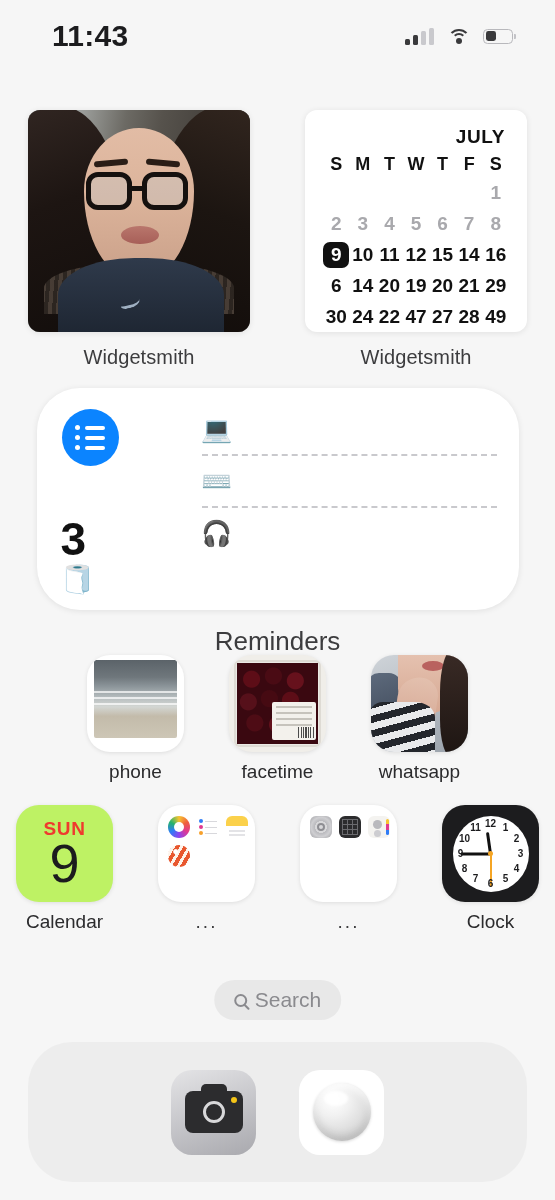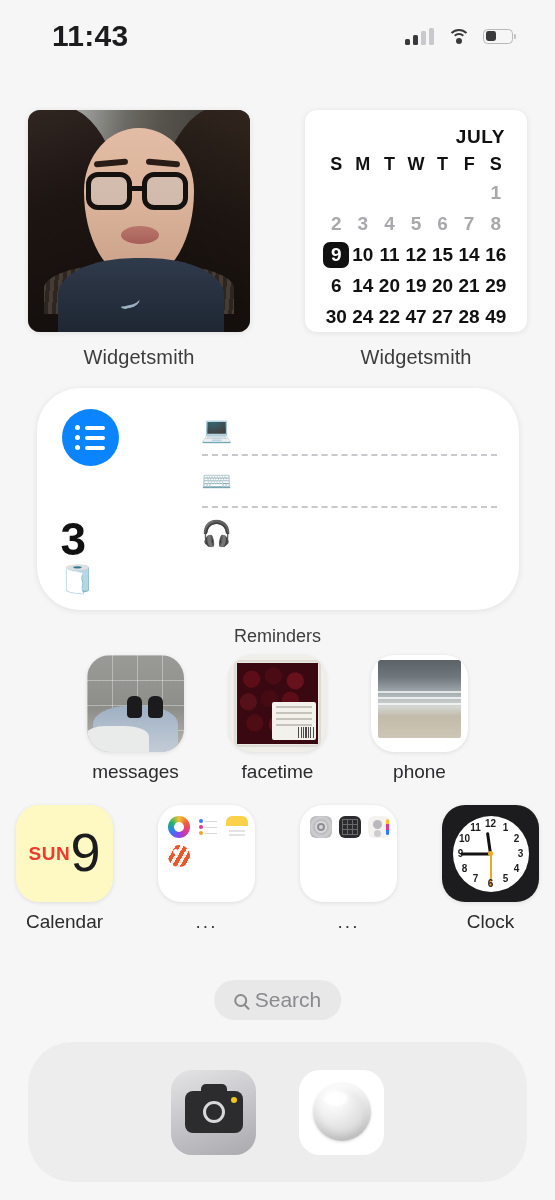--- a/index.html
+++ b/index.html
@@ -112,21 +112,21 @@
   .rem-icon .bars { display:flex; flex-direction:column; gap:5px; }
   .rem-icon .bar { display:flex; align-items:center; gap:5px; }
   .rem-icon .dot { width:5px; height:5px; border-radius:50%; background:#fff; }
   .rem-icon .line { width:20px; height:4px; border-radius:2px; background:#fff; }
   .rem-count { position:absolute; left:24px; top:128px; font-size:46px;
     font-weight:700; color:#111; line-height:1; }
   .rem-emoji { position:absolute; left:24px; top:178px; font-size:28px; line-height:1; }
   .rem-list { position:absolute; left:165px; top:16px; right:22px; }
   .rem-item { height:50px; display:flex; align-items:center; font-size:25px; }
   .rem-sep { border-top:2px dashed #c9c9cd; }
-  .rem-label { margin-top:16px; font-size:18px; color:#3c3c3e; }
+  .rem-label { margin-top:16px; font-size:26px; color:#3c3c3e; }
 
   
   .grid { position:absolute; top:655px; left:0; width:555px; }
   .grid-row { display:flex; justify-content:center; gap:45px; margin-bottom:22px; }
   .app { width:97px; display:flex; flex-direction:column; align-items:center; }
   .app-icon { width:97px; height:97px; border-radius:23px; overflow:hidden;
     position:relative; background:#fff; box-shadow:0 1px 4px rgba(0,0,0,.10); }
   .app-label { margin-top:9px; font-size:19px; color:#2b2b2d; white-space:nowrap; }
   .app-label.dots { letter-spacing:2px; color:#3c3c3e; }
 
@@ -187,21 +187,21 @@
   .ic-wa .arm { position:absolute; left:24px; top:22px; width:40px; height:78px;
     background:linear-gradient(180deg,#e3c0ae,#cf9c87); border-radius:22px 18px 6px 10px;
     transform:rotate(8deg); }
   .ic-wa .stripes { position:absolute; left:-2px; bottom:-2px; width:66px; height:52px;
     background:repeating-linear-gradient(165deg,#23262c 0 7px,#e9eaec 7px 14px);
     border-radius:14px 30% 0 0; }
   .ic-wa .denim { position:absolute; left:-4px; top:18px; width:34px; height:58px;
     background:linear-gradient(160deg,#5e6b7d,#3d4757); border-radius:12px; }
 
   
-  .ic-cal { background:#fef9c3; display:flex; flex-direction:row;
+  .ic-cal { background:#bef264; display:flex; flex-direction:column;
     align-items:center; justify-content:center; }
   .ic-cal .dow { font-size:19px; font-weight:700; color:#ef3a2e; letter-spacing:.6px; }
   .ic-cal .dnum { font-size:54px; font-weight:400; color:#1c1c1e; line-height:.96; margin-top:-2px; }
 
   
   .ic-folder { background:#fff; padding:11px 10px; }
   .folder-grid { display:grid; grid-template-columns:repeat(3,22px);
     grid-auto-rows:22px; gap:7px; }
   .mini { width:22px; height:22px; border-radius:6px; position:relative; overflow:hidden;
     background:#f2f2f4; }
@@ -410,58 +410,59 @@
         <div class="rem-item">🎧</div>
       </div>
   </div>
   <div class="rem-label">Reminders</div>
 </div>
 
 <div class="grid">
 
   <div class="grid-row">
 
-    <div class="app">
-      <div class="app-icon ic-msg">
-        <div class="tiles"></div>
-        <div class="jeans"></div>
-        <div class="white"></div>
-        <div class="shoe l"></div>
-        <div class="shoe r"></div>
-      </div>
-      <div class="app-label">messages</div>
+
+    <div class="app">
+      <div class="app-icon ic-phone">
+        <div class="frame">
+          <div class="wave w1"></div>
+            <div class="wave w2"></div>
+            <div class="wave w3"></div>
+        </div>
+      </div>
+      <div class="app-label">phone</div>
     </div>
 
     <div class="app">
       <div class="app-icon ic-ft">
         <div class="tray">
           <div class="cherries"></div>
           <div class="sticker">
             <i></i>
               <i></i>
               <i></i>
               <i></i>
           </div>
           <div class="barcode"></div>
         </div>
       </div>
       <div class="app-label">facetime</div>
     </div>
 
     <div class="app">
-      <div class="app-icon ic-phone">
-        <div class="frame">
-          <div class="wave w1"></div>
-            <div class="wave w2"></div>
-            <div class="wave w3"></div>
-        </div>
-      </div>
-      <div class="app-label">phone</div>
-    </div>
-
+      <div class="app-icon ic-wa">
+        <div class="denim"></div>
+        <div class="skin"></div>
+        <div class="lips"></div>
+        <div class="hair"></div>
+        <div class="arm"></div>
+        <div class="stripes"></div>
+      </div>
+      <div class="app-label">whatsapp</div>
+    </div>
 
   </div>
 
   <div class="grid-row">
 
     <div class="app">
       <div class="app-icon ic-cal">
         <div class="dow">SUN</div>
         <div class="dnum">9</div>
       </div>

